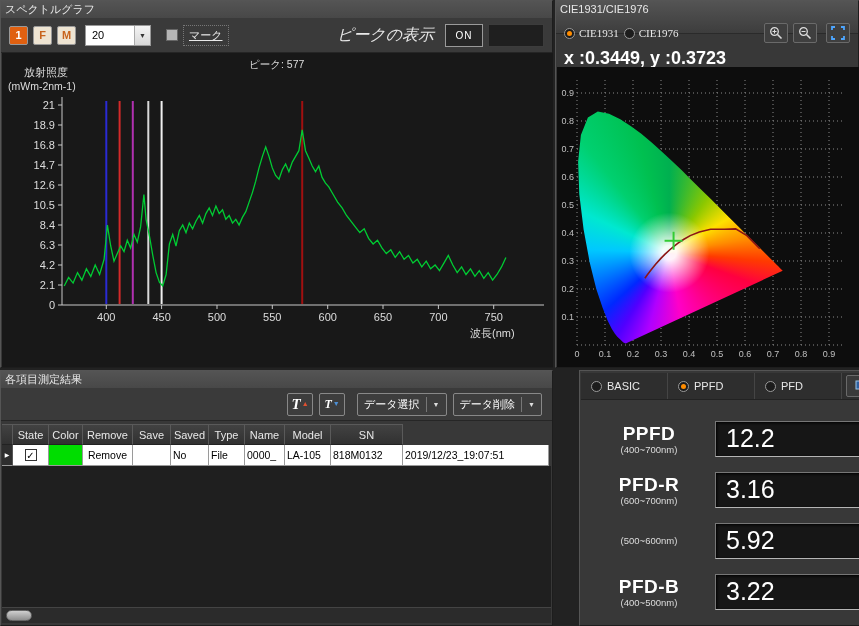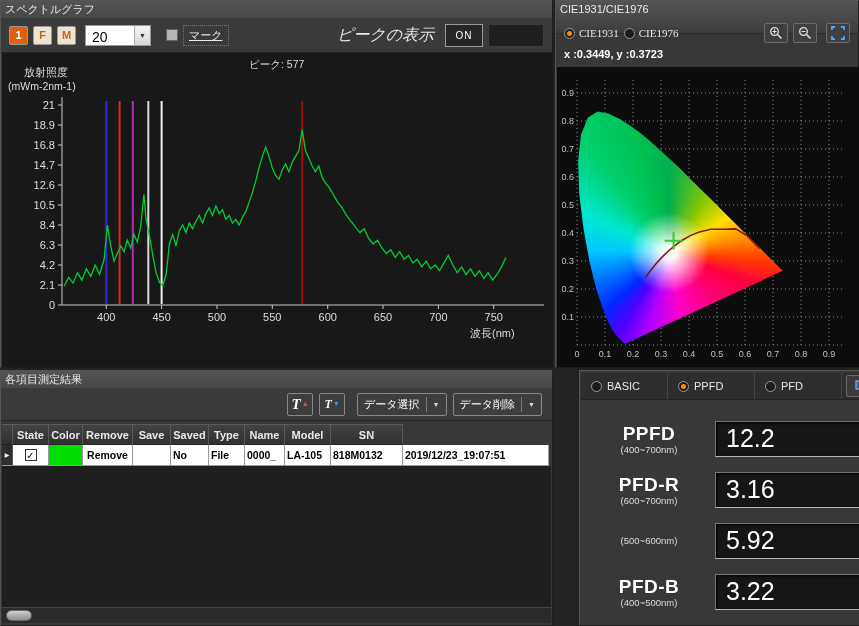--- a/index.html
+++ b/index.html
@@ -24,21 +24,21 @@
 
   
   .spec-toolbar { position:absolute; left:0; top:17px; width:100%; height:35px;
     background:#3a3a3a; border-bottom:1px solid #252525;
     display:flex; align-items:center; gap:5px; padding:0 8px; }
   .sq-btn { width:19px; height:19px; font-size:11px; font-weight:bold; border:1px solid #999;
     border-radius:2px; display:flex; align-items:center; justify-content:center; cursor:pointer; }
   .btn-1 { background:#e06010; color:#fff; }
   .btn-f, .btn-m { background:#eee4d2; color:#c8641e; }
   .dropdown { width:66px; height:21px; background:#fff; border:1px solid #999; display:flex; margin-left:4px; }
-  .dd-value { flex:1; font-size:14px; color:#000; padding:3px 0 8px 6px; }
+  .dd-value { flex:1; font-size:11px; color:#000; padding:3px 0 8px 6px; }
   .dd-arrow { width:16px; background:linear-gradient(#f4f4f4,#d8d8d8); border-left:1px solid #aaa;
     color:#333; font-size:7px; display:flex; align-items:center; justify-content:center; }
   .checkbox { width:12px; height:12px; background:#b5b5b5; border:1px solid #666; margin-left:10px; display:inline-block; }
   .mark-label { color:#e8e8e8; font-size:11px; text-decoration:underline; padding:2px 5px; border:1px dotted #777; }
   .spacer { flex:1; }
   .peak-label { color:#e8e8e8; font-size:16px; margin-right:6px;font-style:italic; }
   .on-btn { width:38px; height:23px; background:#262626; border:1px solid #9a9a9a;
     color:#fff; font-size:10px; letter-spacing:1px; }
   .off-seg { width:56px; height:23px; background:#1f1f1f; border:1px solid #3c3c3c; display:inline-block; }
 
@@ -55,21 +55,21 @@
   .cie-toolbar { position:absolute; left:0; top:19px; width:100%; height:26px;
     display:flex; align-items:center; gap:5px; padding:0 8px; }
   .radio-wrap { display:flex; align-items:center; gap:4px; cursor:pointer; }
   .radio { width:11px; height:11px; border-radius:50%; border:1px solid #9a9a9a; background:#1c1c1c;
     position:relative; display:inline-block; }
   .radio-wrap.selected .radio::after, .tab.selected .radio::after {
     content:''; position:absolute; left:2px; top:2px; width:5px; height:5px; border-radius:50%; background:#ff8c00; }
   .radio-label { color:#e8e8e8; font-size:11px;font-family:Liberation Serif, serif; }
   .icon-btn { width:24px; height:20px; background:#3f3f3f; border:1px solid #6a6a6a; border-radius:2px;
     display:flex; align-items:center; justify-content:center; cursor:pointer; }
-  .cie-coords { position:absolute; left:8px; top:47px; color:#fff; font-size:11px; font-weight:bold; }
+  .cie-coords { position:absolute; left:8px; top:47px; color:#fff; font-size:18px; font-weight:bold; }
   .cie-plot { position:absolute; left:1px; top:66px; width:302px; height:300px; background:#0d0d0d; }
   .cie-plot svg, #cie-horseshoe { position:absolute; left:0; top:0; }
   #cie-grid text { fill:#c0c0c0; font-size:9px; font-family:"Liberation Sans","DejaVu Sans",sans-serif; }
   #cie-horseshoe { width:302px; height:300px;
     background:
       radial-gradient(circle 40px at 37.2% 61.9%, rgba(255,255,255,.95) 0 7px, rgba(255,255,255,0) 100%),
       conic-gradient(from 0deg at 37.2% 61.9%,
         #00b050 0deg, #8cc800 35deg, #ffe000 60deg, #ff8c00 80deg, #ff3a00 95deg,
         #ff0040 110deg, #ff0080 140deg, #ff00c8 170deg, #b000ff 195deg, #5000ff 212deg,
         #0028ff 228deg, #0080ff 252deg, #00c8ff 272deg, #00e8d0 295deg, #00d070 322deg,
@@ -85,21 +85,21 @@
     display:flex; align-items:center; justify-content:center; }
   .t-big { font-size:15px; } .t-small { font-size:12px; }
   .t-mark-up { color:#e05030; font-size:7px; margin-left:1px; font-style:normal; }
   .t-mark-dn { color:#4d8fd4; font-size:7px; margin-left:1px; font-style:normal; }
   .data-btn { height:23px; background:#3d3d3d; border:1px solid #888; border-radius:2px;
     color:#fff; font-size:11px; display:flex; align-items:center; padding:0 6px; gap:6px; }
   .data-btn .sep { width:1px; height:15px; background:#777; }
   .data-btn .arr { font-size:7px; color:#ddd; }
 
   .tbl { position:absolute; left:1px; top:53px; width:549px; }
-  .tbl-row { display:flex;font-weight:bold; }
+  .tbl-row { display:flex; }
   .hcell { background:linear-gradient(#424242,#313131); border-right:1px solid #5a5a5a; border-top:1px solid #5a5a5a;
     border-bottom:1px solid #222; color:#e8e8e8; font-size:11px; height:21px; line-height:20px; text-align:center;
     overflow:hidden; white-space:nowrap; }
   .dcell { background:#fff; color:#000; font-size:10.5px; height:21px; line-height:20px;
     border-right:1px solid #9a9a9a; border-bottom:1px solid #9a9a9a; padding:0 2px;
     overflow:hidden; white-space:nowrap; }
   .c0{width:11px}.c1{width:36px}.c2{width:34px}.c3{width:50px}.c4{width:38px}.c5{width:38px}
   .c6{width:36px}.c7{width:40px}.c8{width:46px}.c9{width:72px}.c10{width:146px}
   .sel-cell { background:#2e2e2e !important; color:#fff; font-size:6px; text-align:center; border-right:1px solid #555; }
   .tbl-checkbox { width:12px; height:12px; background:#fff; border:1px solid #333; display:inline-block;

